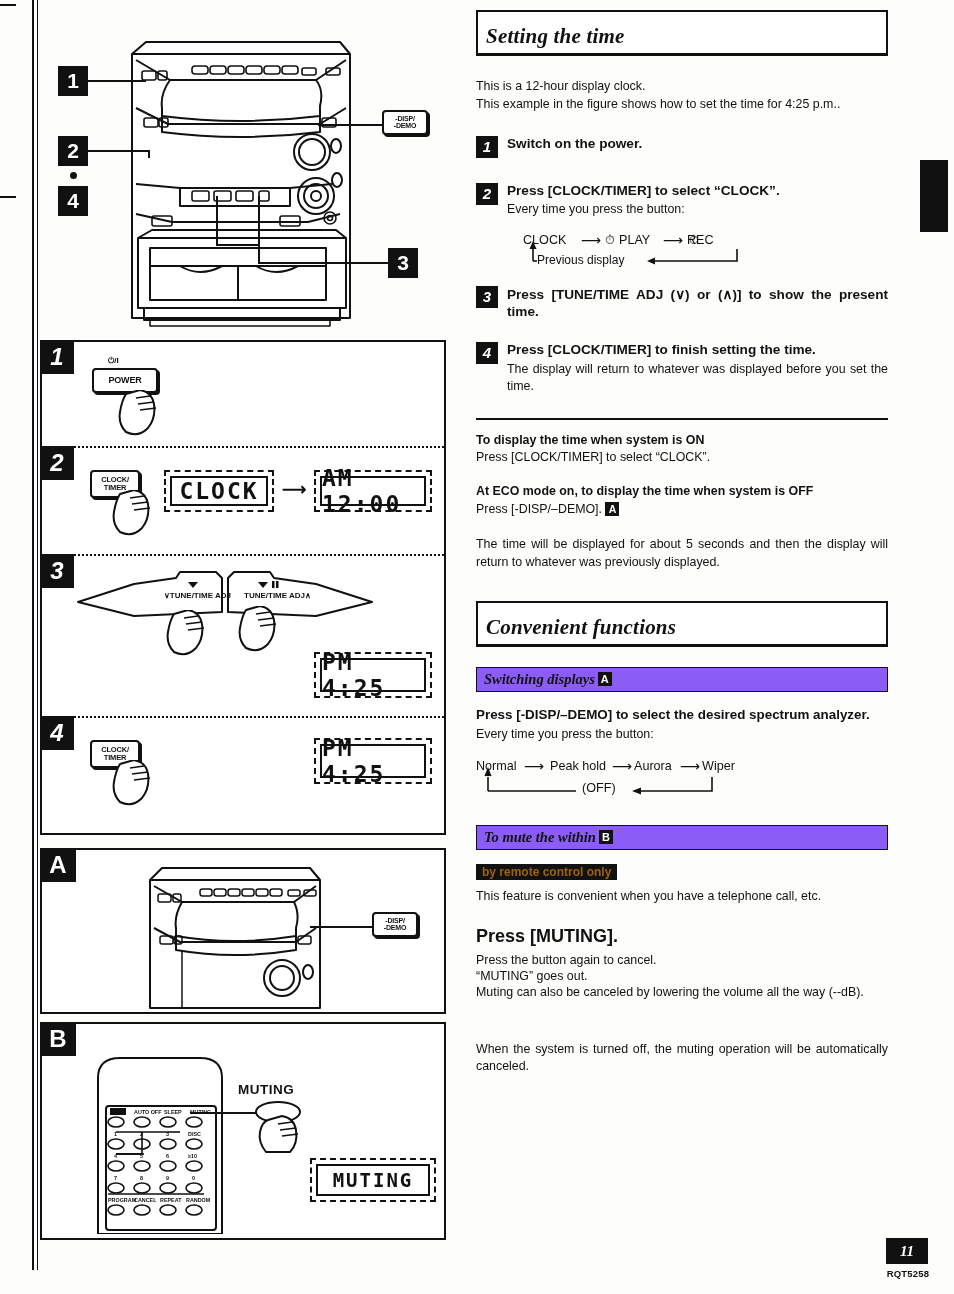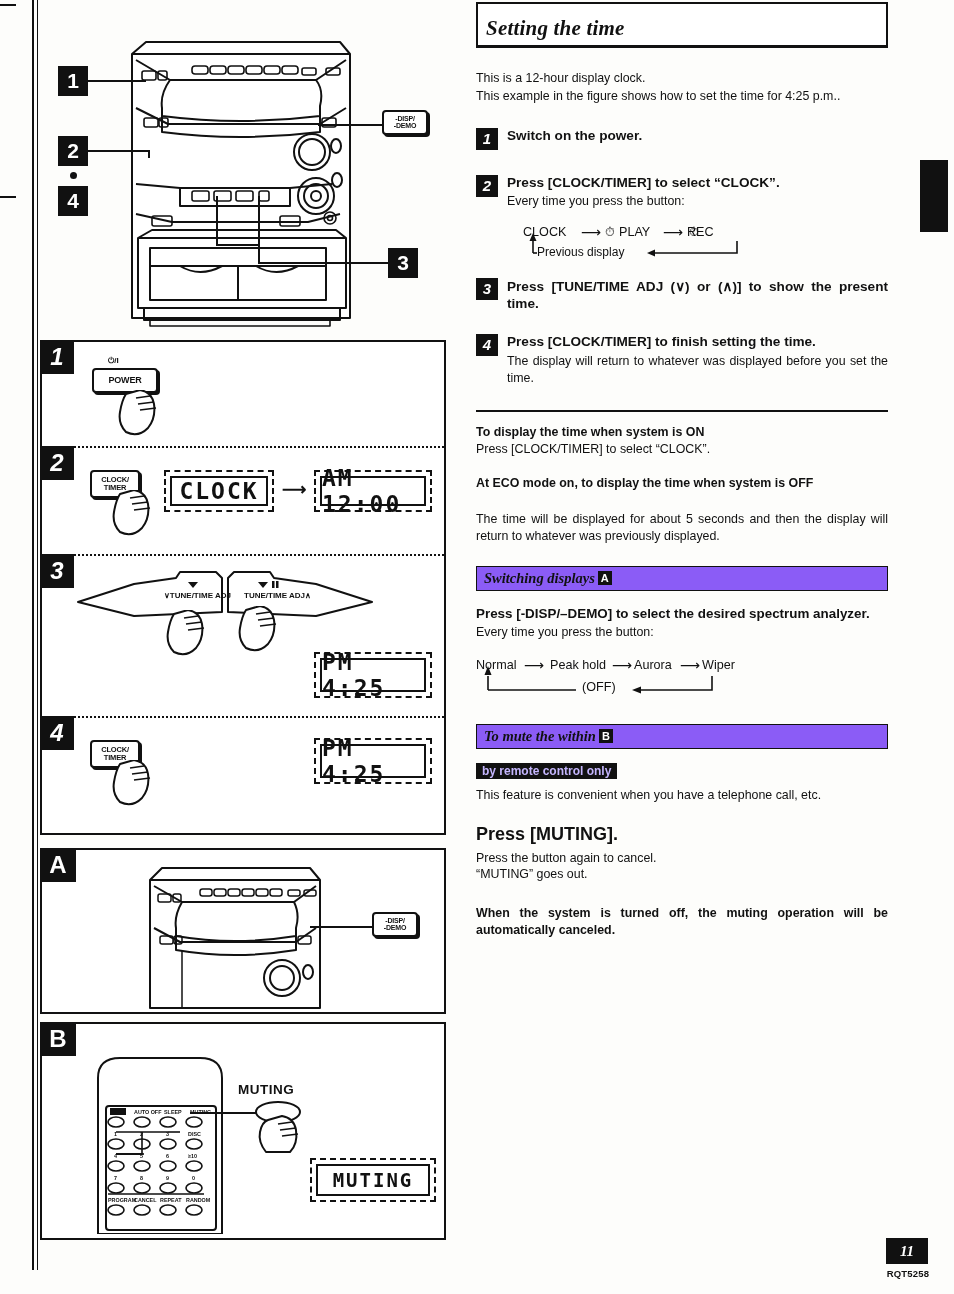--- a/index.html
+++ b/index.html
@@ -121,21 +121,21 @@
     font-style:italic; margin-top:1px;
   }
   .step-head { font-size:13.6px; font-weight:bold; line-height:1.3; }
   .hr-rule { border:0; border-top:2px solid #111; margin:0; }
   .inline-mk {
     display:inline-block; background:#111; color:#fff;
     font-size:10.5px; width:14px; height:14px; line-height:14px;
     text-align:center; font-weight:bold;
   }
   .inv-label {
-    display:inline-block; background:#111; color:#c4b5fd; font-weight:bold;
+    display:inline-block; background:#111; color:#a16207; font-weight:bold;
     font-size:12px; padding:1px 6px;text-align:center;
   }
   .justified { text-align:justify; }
 
   
   .flow { font-size:12.6px; position:relative; }
 
   
   #side-tab { position:absolute; left:920px; top:160px; width:28px; height:72px; background:#111; }
   #side-label {
@@ -506,21 +506,21 @@
     </svg>
 
     <div class="lcd" style="left:268px; top:134px; width:126px; height:44px;">
       <div class="lcd-inner seg" style="font-size:19px;">MUTING</div>
     </div>
   </div>
 </div>
 
 <div id="right-col">
 
-  <div class="section-head" style="margin-top:2px;padding-left:20px;">
+  <div class="section-head" style="margin-top:10px;padding-left:20px;">
     <span>Setting the time</span>
   </div>
 
   <div style="margin-top:22px;">
     <p class="body">This is a 12-hour display clock.</p>
     <p class="body">This example in the figure shows how to set the time for 4:25 p.m..</p>
   </div>
 
   <div class="num-step" style="margin-top:22px;">
     <div class="num-box">1</div>
@@ -574,24 +574,31 @@
 
   <hr class="hr-rule" style="margin-top:22px;">
 
   <div style="margin-top:12px;">
     <p class="body bold">To display the time when system is ON</p>
     <p class="body">Press [CLOCK/TIMER] to select “CLOCK”.</p>
   </div>
 
   <div style="margin-top:16px;">
     <p class="body bold">At ECO mode on, to display the time when system is OFF</p>
+    <p class="body">
+      <span>Press [-DISP/–DEMO].</span>
+      <span class="inline-mk">A</span>
+    </p>
   </div>
 
   <p class="body justified" style="margin-top:18px;">The time will be displayed for about 5 seconds and then the display will return to whatever was previously displayed.</p>
 
+  <div class="section-head" style="margin-top:30px;">
+    <span>Convenient functions</span>
+  </div>
 
   <div class="sub-head" style="margin-top:20px;">
     <span>Switching displays</span><span class="mk">A</span>
   </div>
 
   <p class="body bold" style="margin-top:14px; font-size:13.4px; line-height:1.3;">Press [-DISP/–DEMO] to select the desired spectrum analyzer.</p>
   <p class="body" style="margin-top:2px;">Every time you press the button:</p>
 
   <div class="flow" style="margin-top:16px; position:relative; height:44px;">
     <span style="position:absolute; left:0; top:0;">Normal</span>
@@ -619,21 +626,22 @@
 
   <div style="margin-top:12px;">
     <span class="inv-label">by remote control only</span>
   </div>
 
   <p class="body" style="margin-top:8px;">This feature is convenient when you have a telephone call, etc.</p>
 
   <p class="body bold" style="margin-top:18px; font-size:18px;">Press [MUTING].</p>
   <p class="tight" style="margin-top:2px;">Press the button again to cancel.</p>
   <p class="tight">“MUTING” goes out.</p>
-
-  <p class="body justified" style="margin-top:22px;font-weight:bold;">When the system is turned off, the muting operation will be automatically canceled.</p>
+  <p class="tight justified">Muting can also be canceled by lowering the volume all the way (--dB).</p>
+
+  <p class="body justified" style="margin-top:40px;">When the system is turned off, the muting operation will be automatically canceled.</p>
 </div>
 
 <div id="side-tab"></div>
 <div id="side-label">Before using</div>
 
 <div id="pagebox">11</div>
 <div id="rqt">RQT5258</div>
 
 </body></html>

